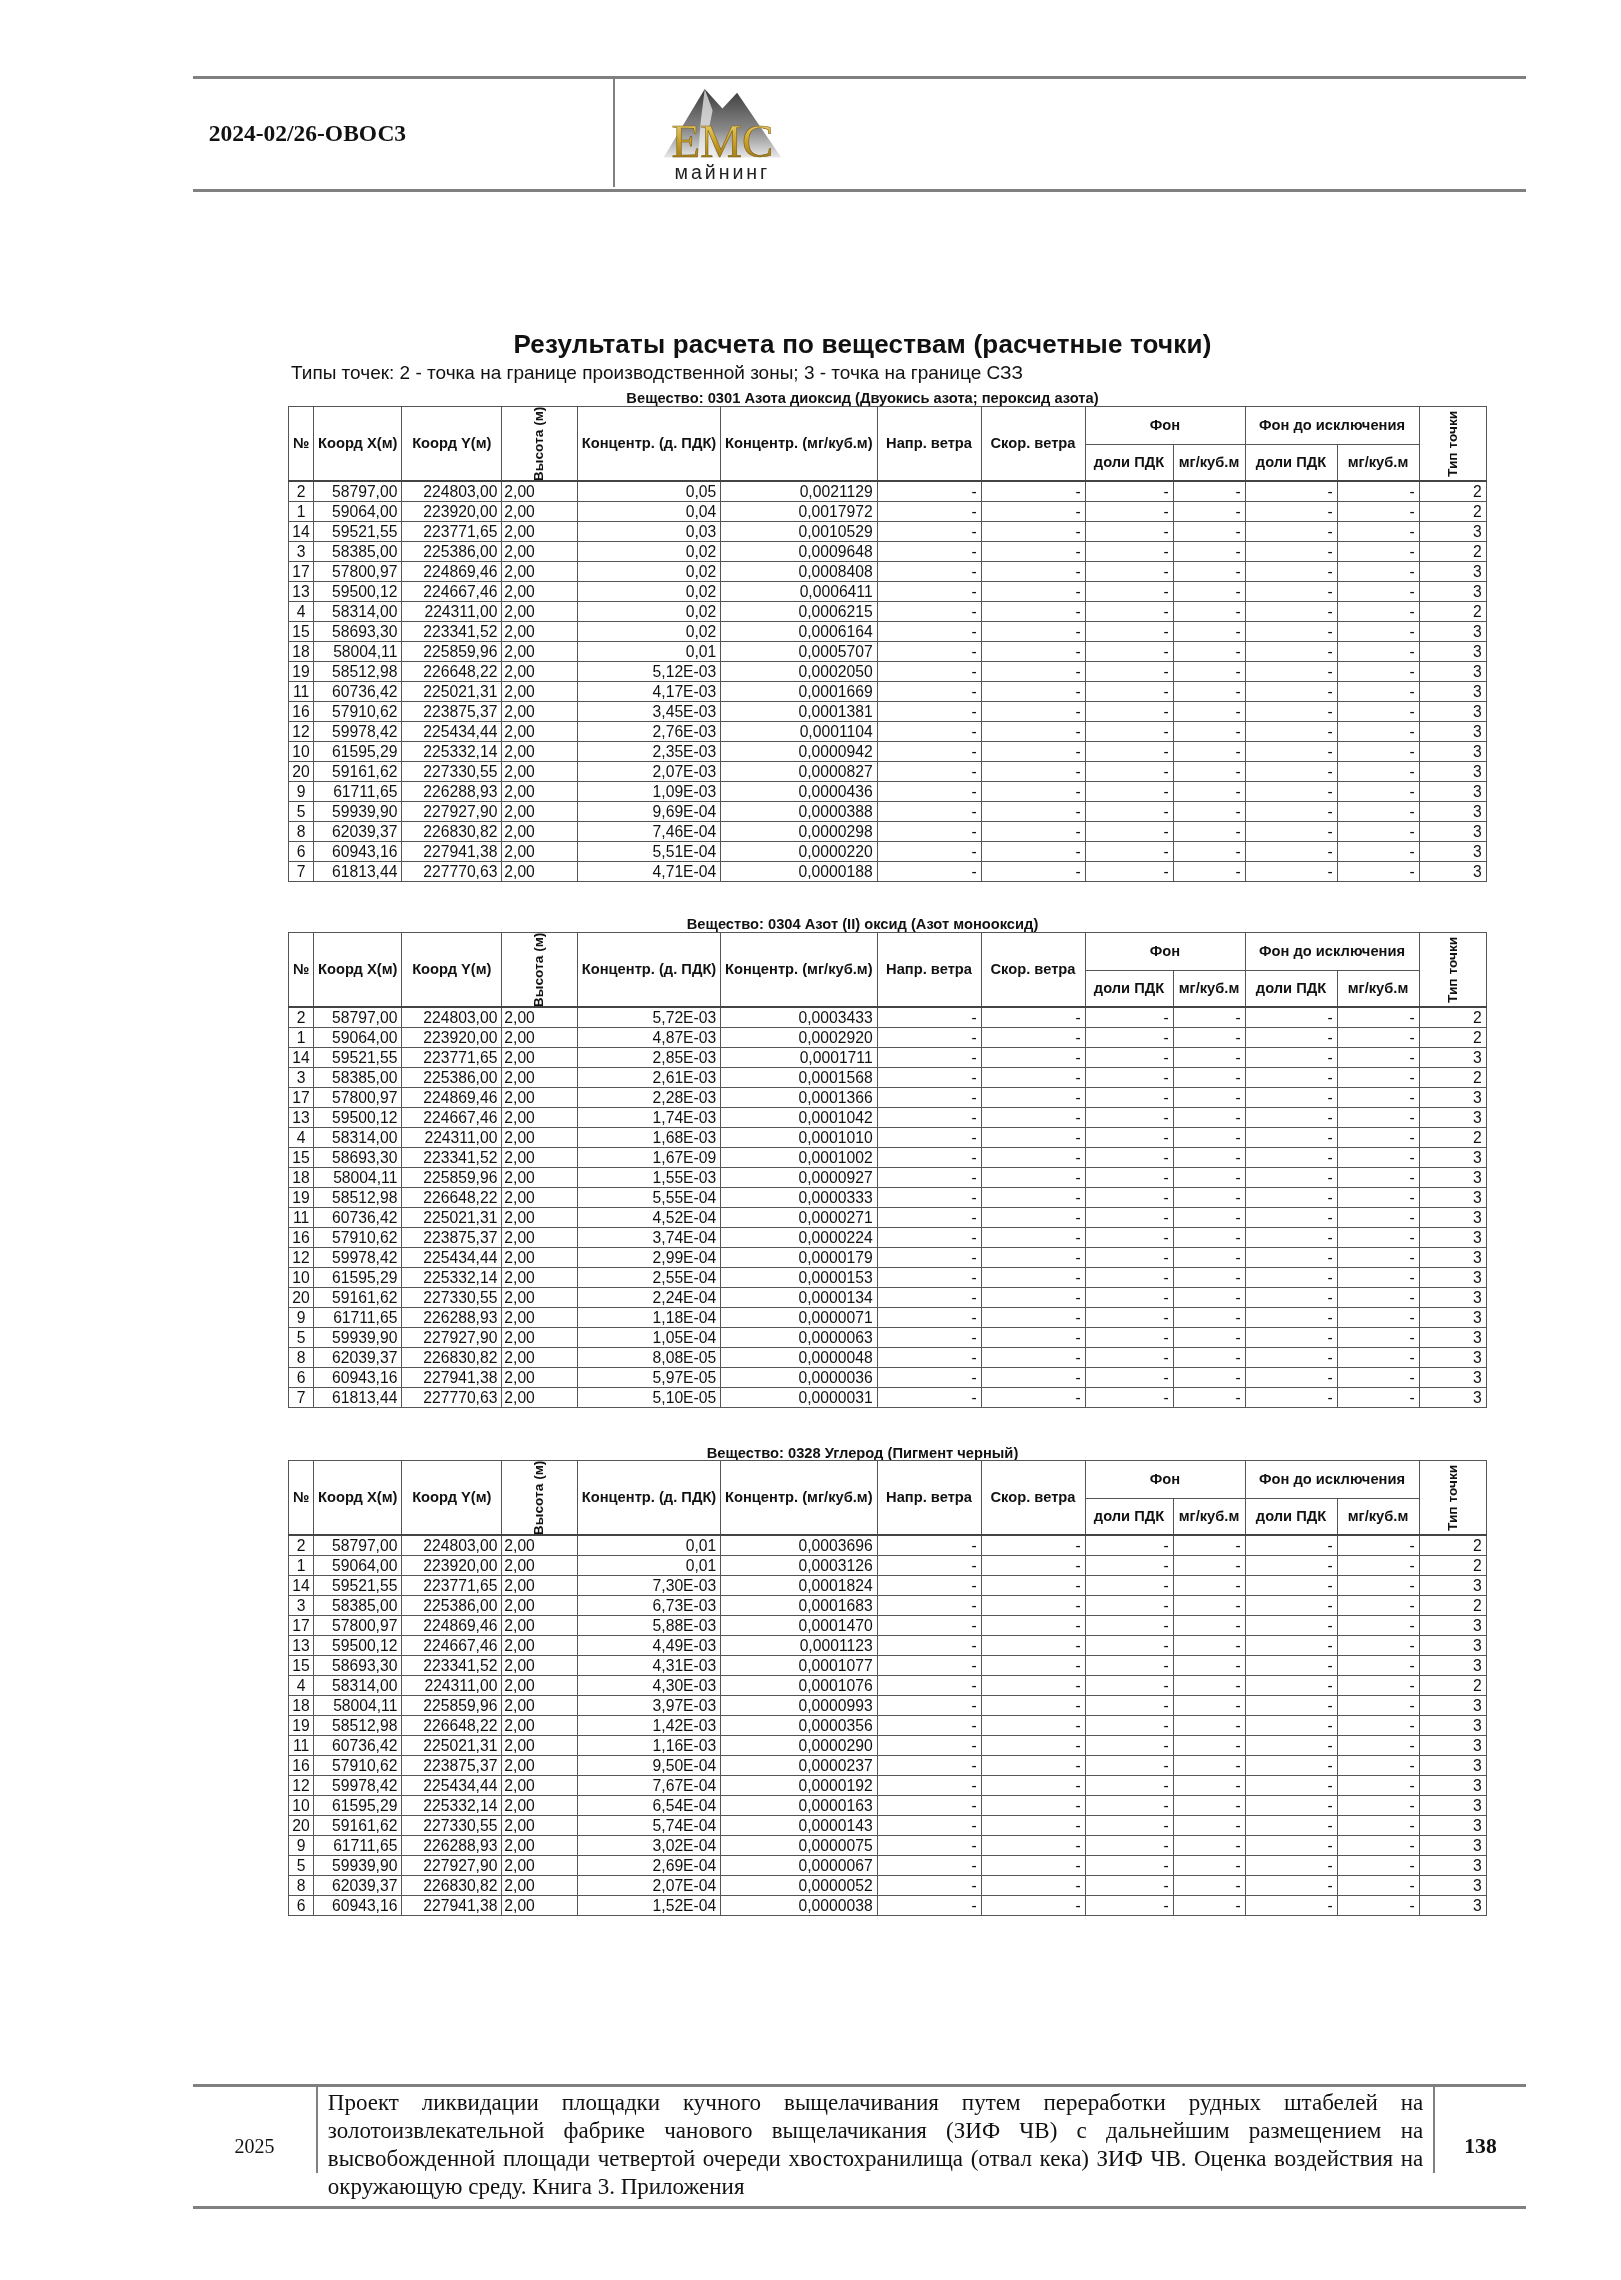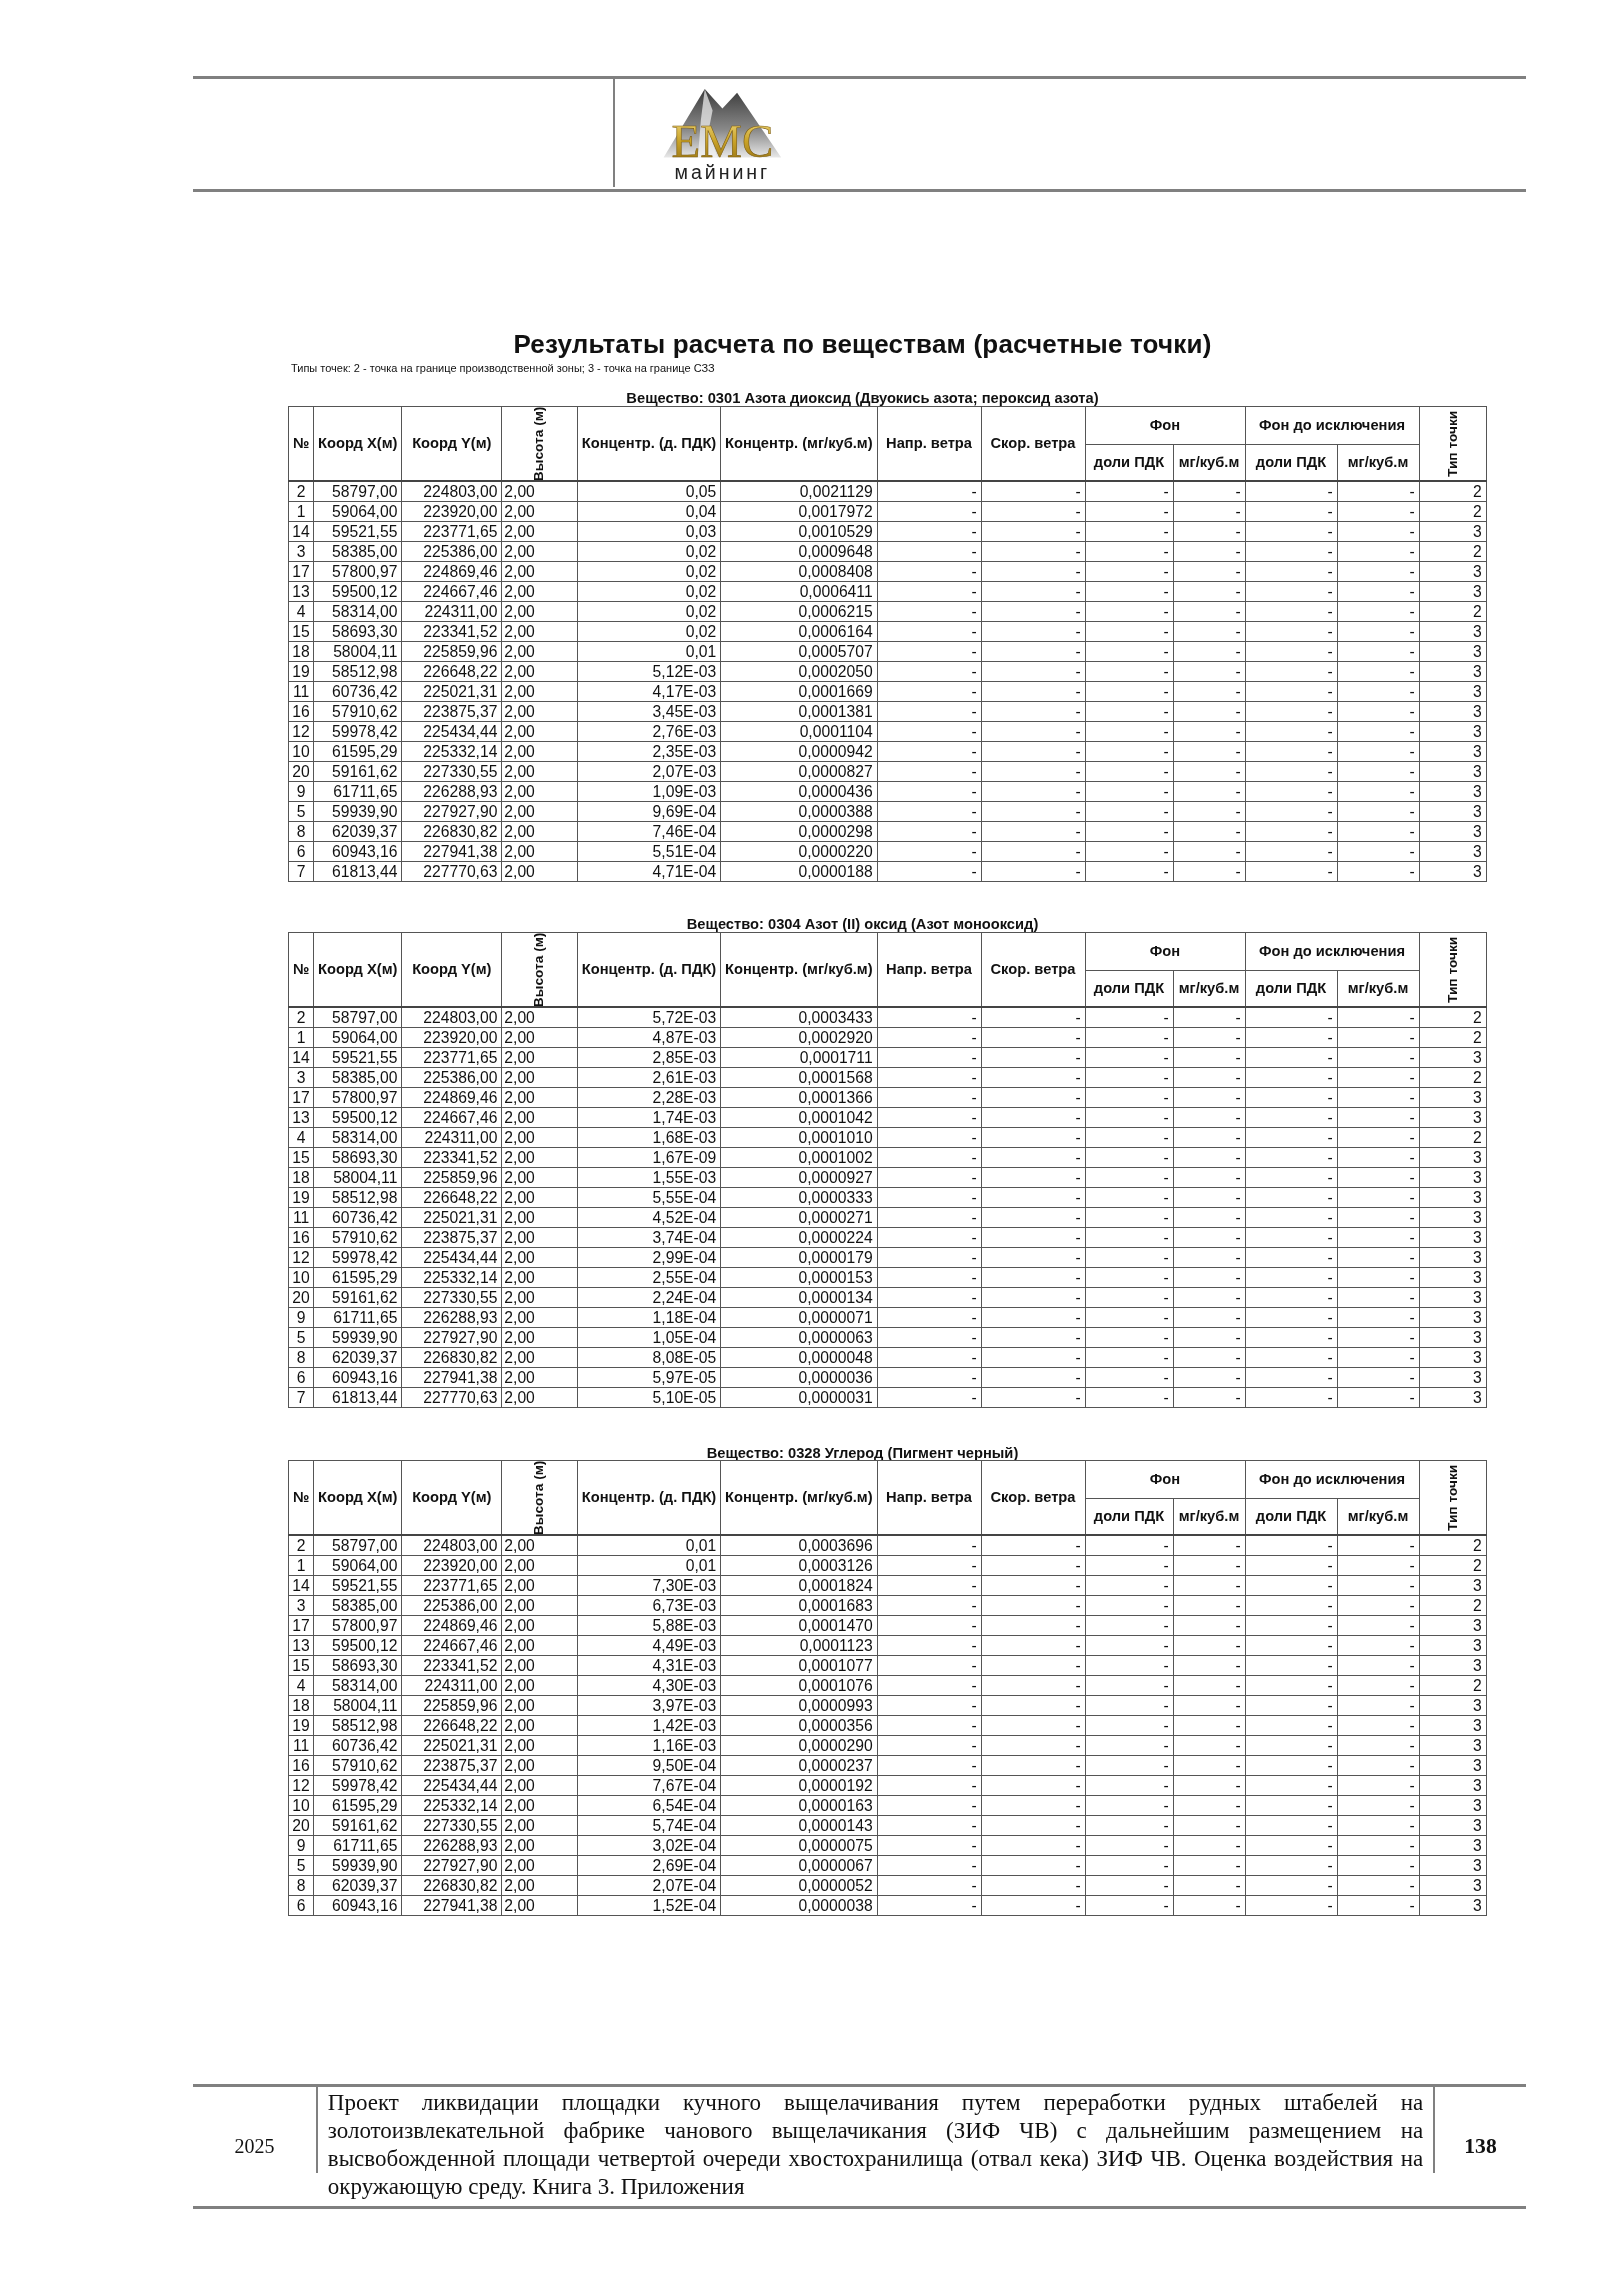--- a/index.html
+++ b/index.html
@@ -7,21 +7,21 @@
 
   
   .hdr { position: absolute; left: 193px; top: 76px; width: 1333px; height: 116px; border-top: 3.9px solid #808080; border-bottom: 3.9px solid #808080; box-sizing: border-box; }
   .hdr .code { position: absolute; left: 15.7px; top: 0; height: 108px; display: flex; align-items: center; font-family: "Liberation Serif", serif; font-weight: bold; font-size: 23.5px; }
   .hdr .vsep { position: absolute; left: 420px; top: 0; height: 108px; border-left: 2px solid #808080; }
   .hdr .logo { position: absolute; left: 451px; top: 2px; width: 196px; height: 104px; }
   .hdr .org { position: absolute; left: 627px; top: 0; width: 706px; height: 108px; display: flex; flex-direction: column; justify-content: center; align-items: center; font-family: "Liberation Serif", serif; font-weight: bold; font-size: 22.5px; line-height: 29px; text-align: center; }
 
   
   .title { position: absolute; left: 284px; top: 329px; width: 1157px; text-align: center; font-weight: bold; font-size: 26px; letter-spacing: 0.2px; }
-  .subtitle { position: absolute; left: 291px; top: 362px; font-size: 11px; }
+  .subtitle { position: absolute; left: 291px; top: 362px; font-size: 19px; }
 
   .substance { position: absolute; left: 284px; width: 1157px; text-align: center; font-weight: bold; font-size: 14.7px; }
 
   table.res { position: absolute; left: 288px; border-collapse: collapse; font-size: 15.7px; table-layout: fixed; }
   table.res td, table.res th { border: 1.5px solid #555; padding: 0 3.9px; height: 19px; line-height: 17.6px; white-space: nowrap; overflow: hidden; }
   table.res thead th { font-size: 14.7px; font-weight: bold; text-align: center; line-height: 16.7px; }
   table.res thead tr.h1 th { height: 37px; }
   table.res thead tr.h2 th { height: 35px; }
   table.res td { text-align: right; }
   table.res td.c-n { text-align: center; padding: 0 2px; }
@@ -33,20 +33,21 @@
   
   .ftr { position: absolute; left: 193px; top: 2084px; width: 1333px; height: 125px; border-top: 3.9px solid #808080; border-bottom: 3.9px solid #808080; box-sizing: border-box; font-family: "Liberation Serif", serif; }
   .ftr .year { position: absolute; left: 0; top: 0; width: 123px; height: 118px; display: flex; align-items: center; justify-content: center; font-weight: normal; font-size: 20px; }
   .ftr .desc { position: absolute; left: 123px; top: 0; width: 1119px; height: 86px; border-left: 2px solid #808080; border-right: 2px solid #808080; box-sizing: border-box; padding: 2px 9.8px 0 9.8px; font-size: 23px; line-height: 28px; text-align: justify; text-align-last: left; }
   .ftr .page { position: absolute; left: 1242px; top: 0; width: 91px; height: 118px; display: flex; align-items: center; justify-content: center; font-weight: bold; font-size: 21.6px; }
 </style>
 </head>
 <body>
 
 <div class="hdr">
+  <div class="code">2024-02/26-ОВОС3</div>
   <div class="vsep"></div>
   <div class="logo">
     <svg width="196" height="104" viewBox="0 0 200 106">
       <defs>
         <linearGradient id="mtn" x1="0" y1="0" x2="0" y2="1">
           <stop offset="0" stop-color="#3a3a3a"></stop>
           <stop offset="0.6" stop-color="#8a8a8a"></stop>
           <stop offset="1" stop-color="#e8e8e8"></stop>
         </linearGradient>
         <linearGradient id="gold" x1="0" y1="0" x2="0" y2="1">

